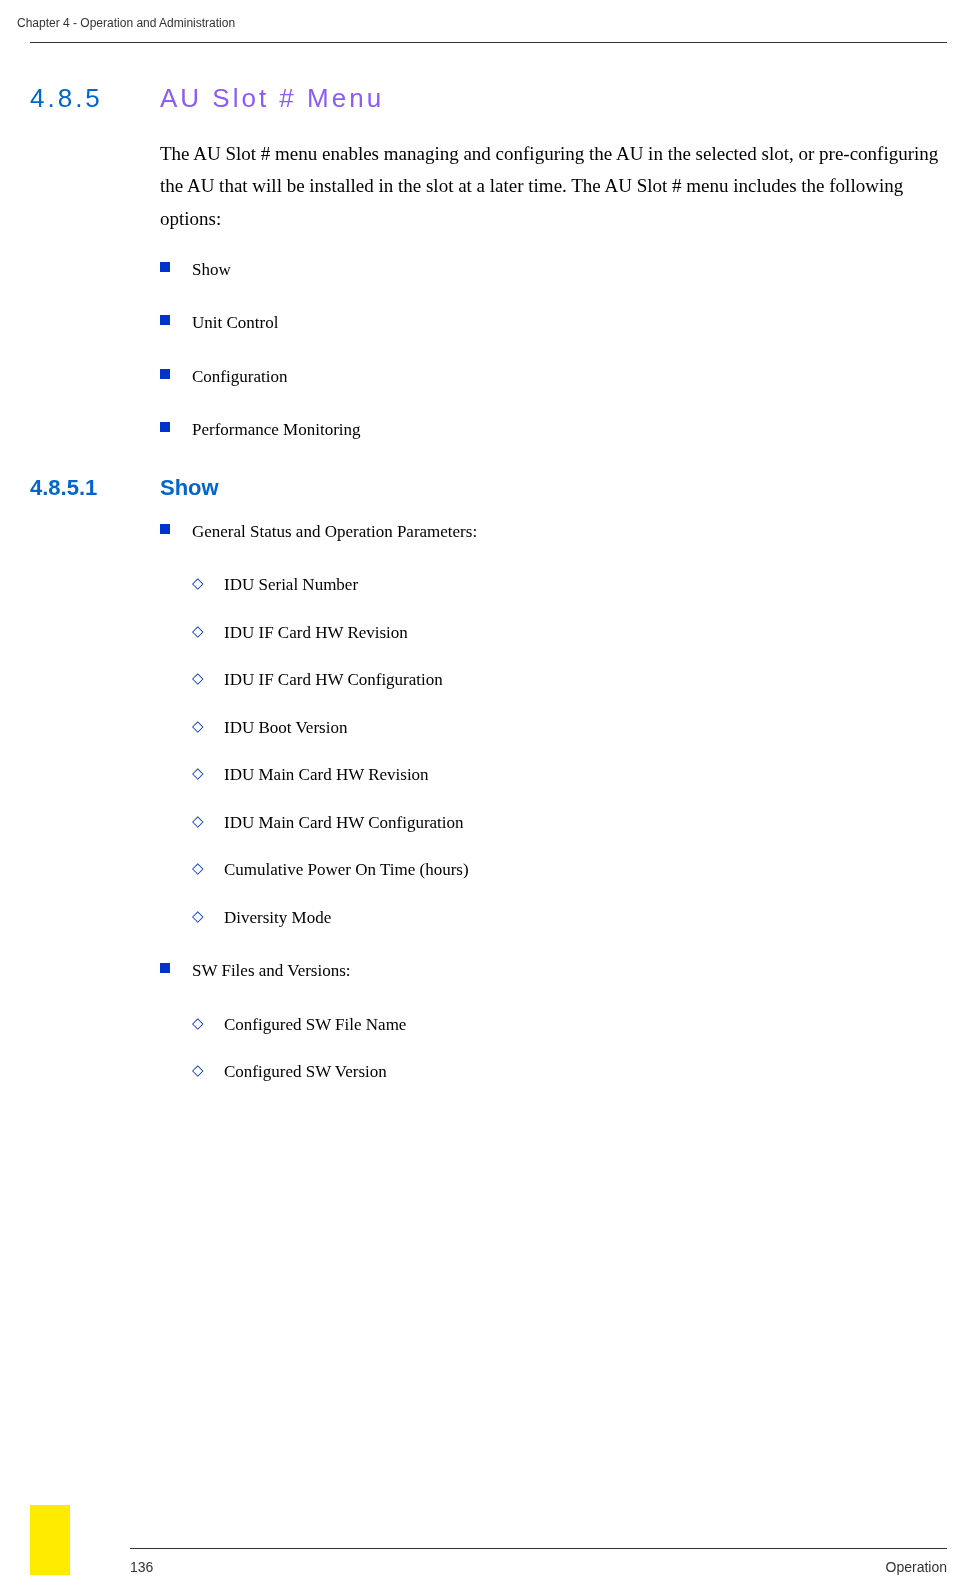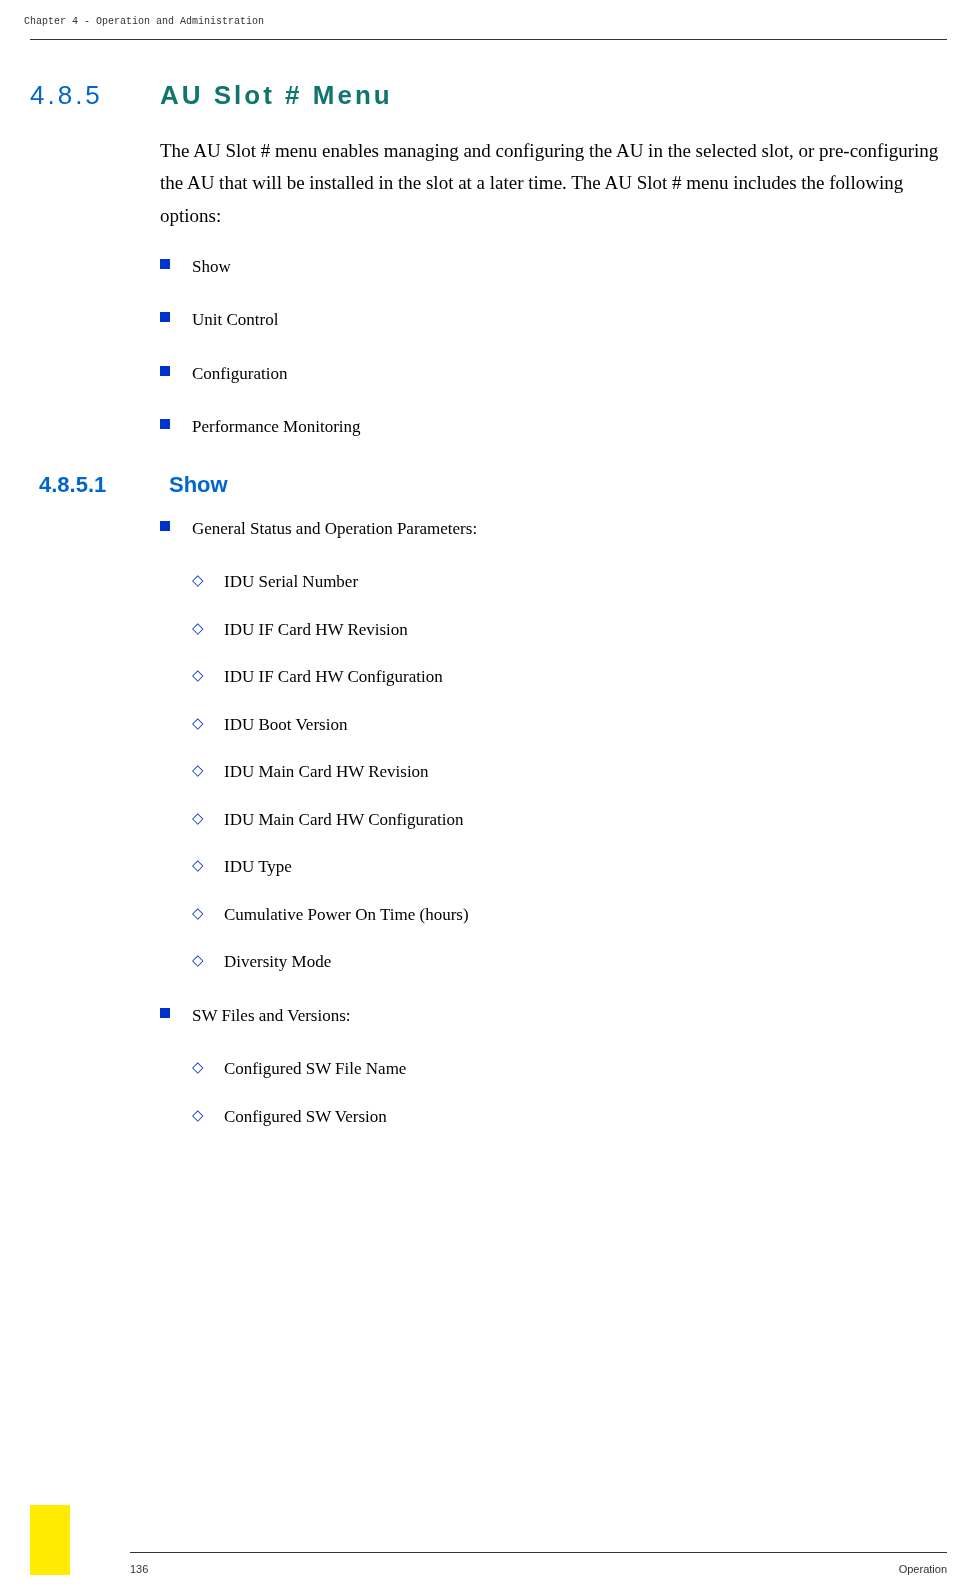--- a/index.html
+++ b/index.html
@@ -9,23 +9,23 @@
     }
     body {
       font-family: Georgia, 'Times New Roman', serif;
       background: white;
       width: 977px;
       height: 1595px;
       position: relative;
       padding: 0;
     }
     .header {
-      padding: 16px 30px 8px 24px;
-      font-family: Liberation Mono, monospace;
-      font-size: 10px;
+      padding: 16px 30px 8px 17px;
+      font-family: Liberation Sans, sans-serif;
+      font-size: 12px;
       color: #333;
     }
     .header-rule {
       border: none;
       border-top: 1px solid #333;
       margin: 4px 30px 0 30px;
     }
     .content {
       padding: 40px 30px 0 30px;
     }
@@ -38,29 +38,29 @@
       font-family: Verdana, Arial, sans-serif;
       color: #0066CC;
       font-size: 26px;
       font-weight: normal;
       letter-spacing: 3px;
       width: 130px;
       flex-shrink: 0;
     }
     .section-title {
       font-family: Verdana, Arial, sans-serif;
-      color: #0f766e;
+      color: #8b5cf6;
       font-size: 26px;
-      font-weight: bold;
+      font-weight: normal;
       letter-spacing: 3px;
     }
     .subsection-heading-row {
       display: flex;
       align-items: baseline;
-      margin: 32px 0 18px 9px;
+      margin: 32px 0 18px 0;
     }
     .subsection-number {
       font-family: Arial, sans-serif;
       color: #0066CC;
       font-size: 22px;
       font-weight: bold;
       width: 130px;
       flex-shrink: 0;
     }
     .subsection-title {
@@ -129,21 +129,21 @@
     .footer-rule {
       border: none;
       border-top: 1px solid #333;
       margin: 0 30px 0 130px;
     }
     .footer-content {
       display: flex;
       justify-content: space-between;
       padding: 10px 30px 0 130px;
       font-family: Arial, sans-serif;
-      font-size: 11px;
+      font-size: 14px;
       color: #333;
     }
     .footer-tab {
       position: absolute;
       bottom: 0;
       left: 30px;
       width: 40px;
       height: 70px;
       background: #FFEB00;
     }
@@ -181,21 +181,20 @@
   <ul class="bullet-list">
     <li>
       <span>General Status and Operation Parameters:</span>
       <ul class="diamond-list">
         <li>IDU Serial Number</li>
         <li>IDU IF Card HW Revision</li>
         <li>IDU IF Card HW Configuration</li>
         <li>IDU Boot Version</li>
         <li>IDU Main Card HW Revision</li>
         <li>IDU Main Card HW Configuration</li>
-        <li>IDU Type</li>
         <li>Cumulative Power On Time (hours)</li>
         <li>Diversity Mode</li>
       </ul>
     </li>
     <li>
       <span>SW Files and Versions:</span>
       <ul class="diamond-list">
         <li>Configured SW File Name</li>
         <li>Configured SW Version</li>
       </ul>

